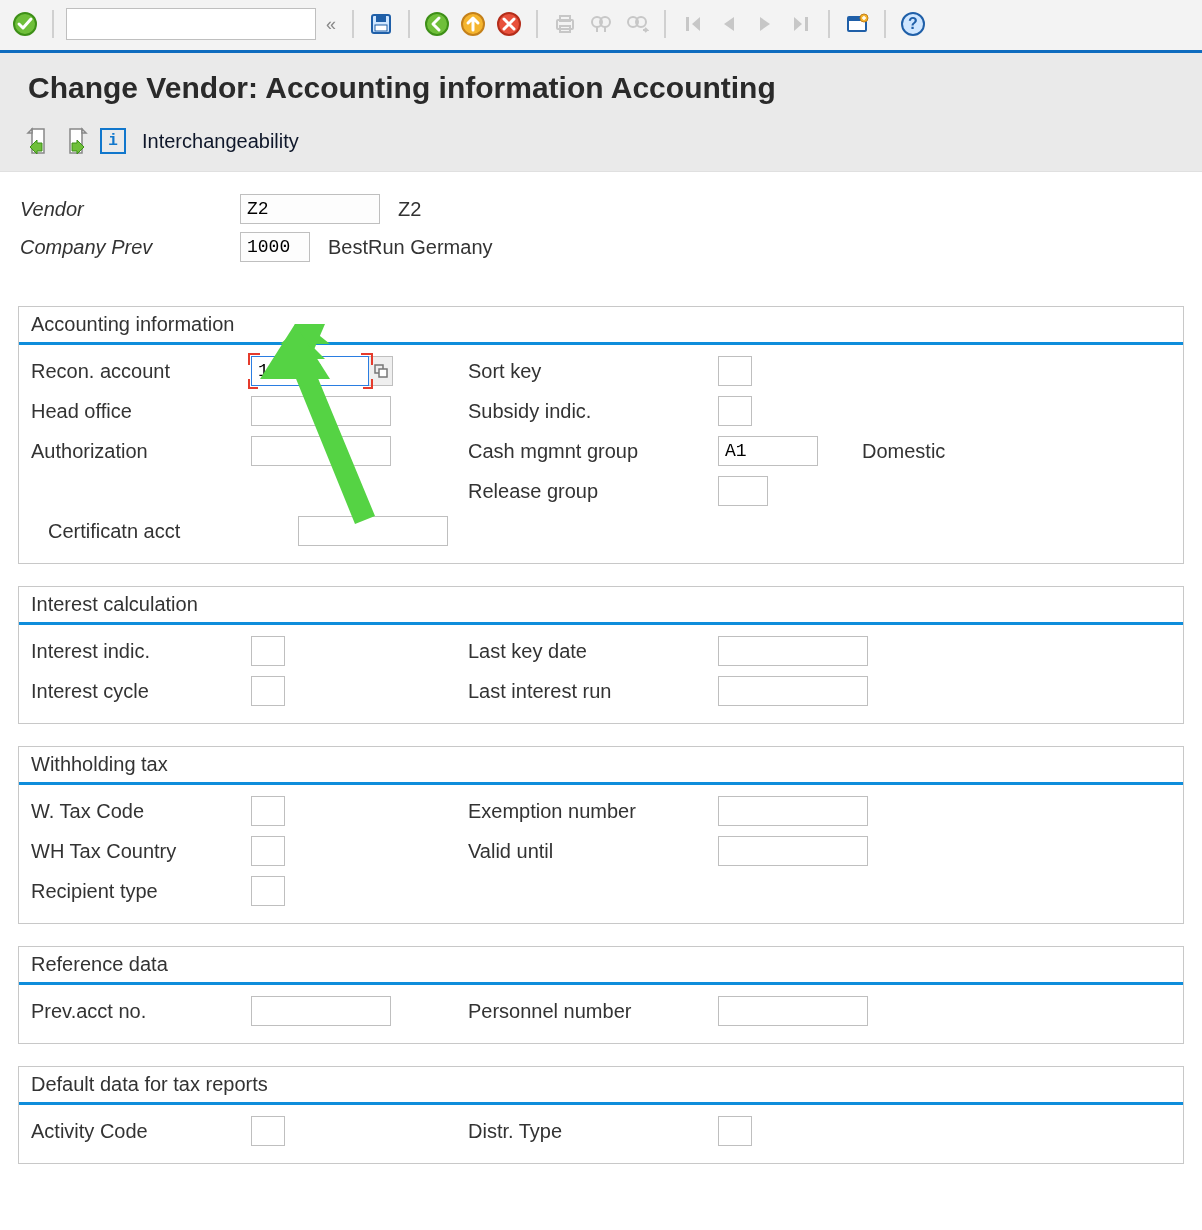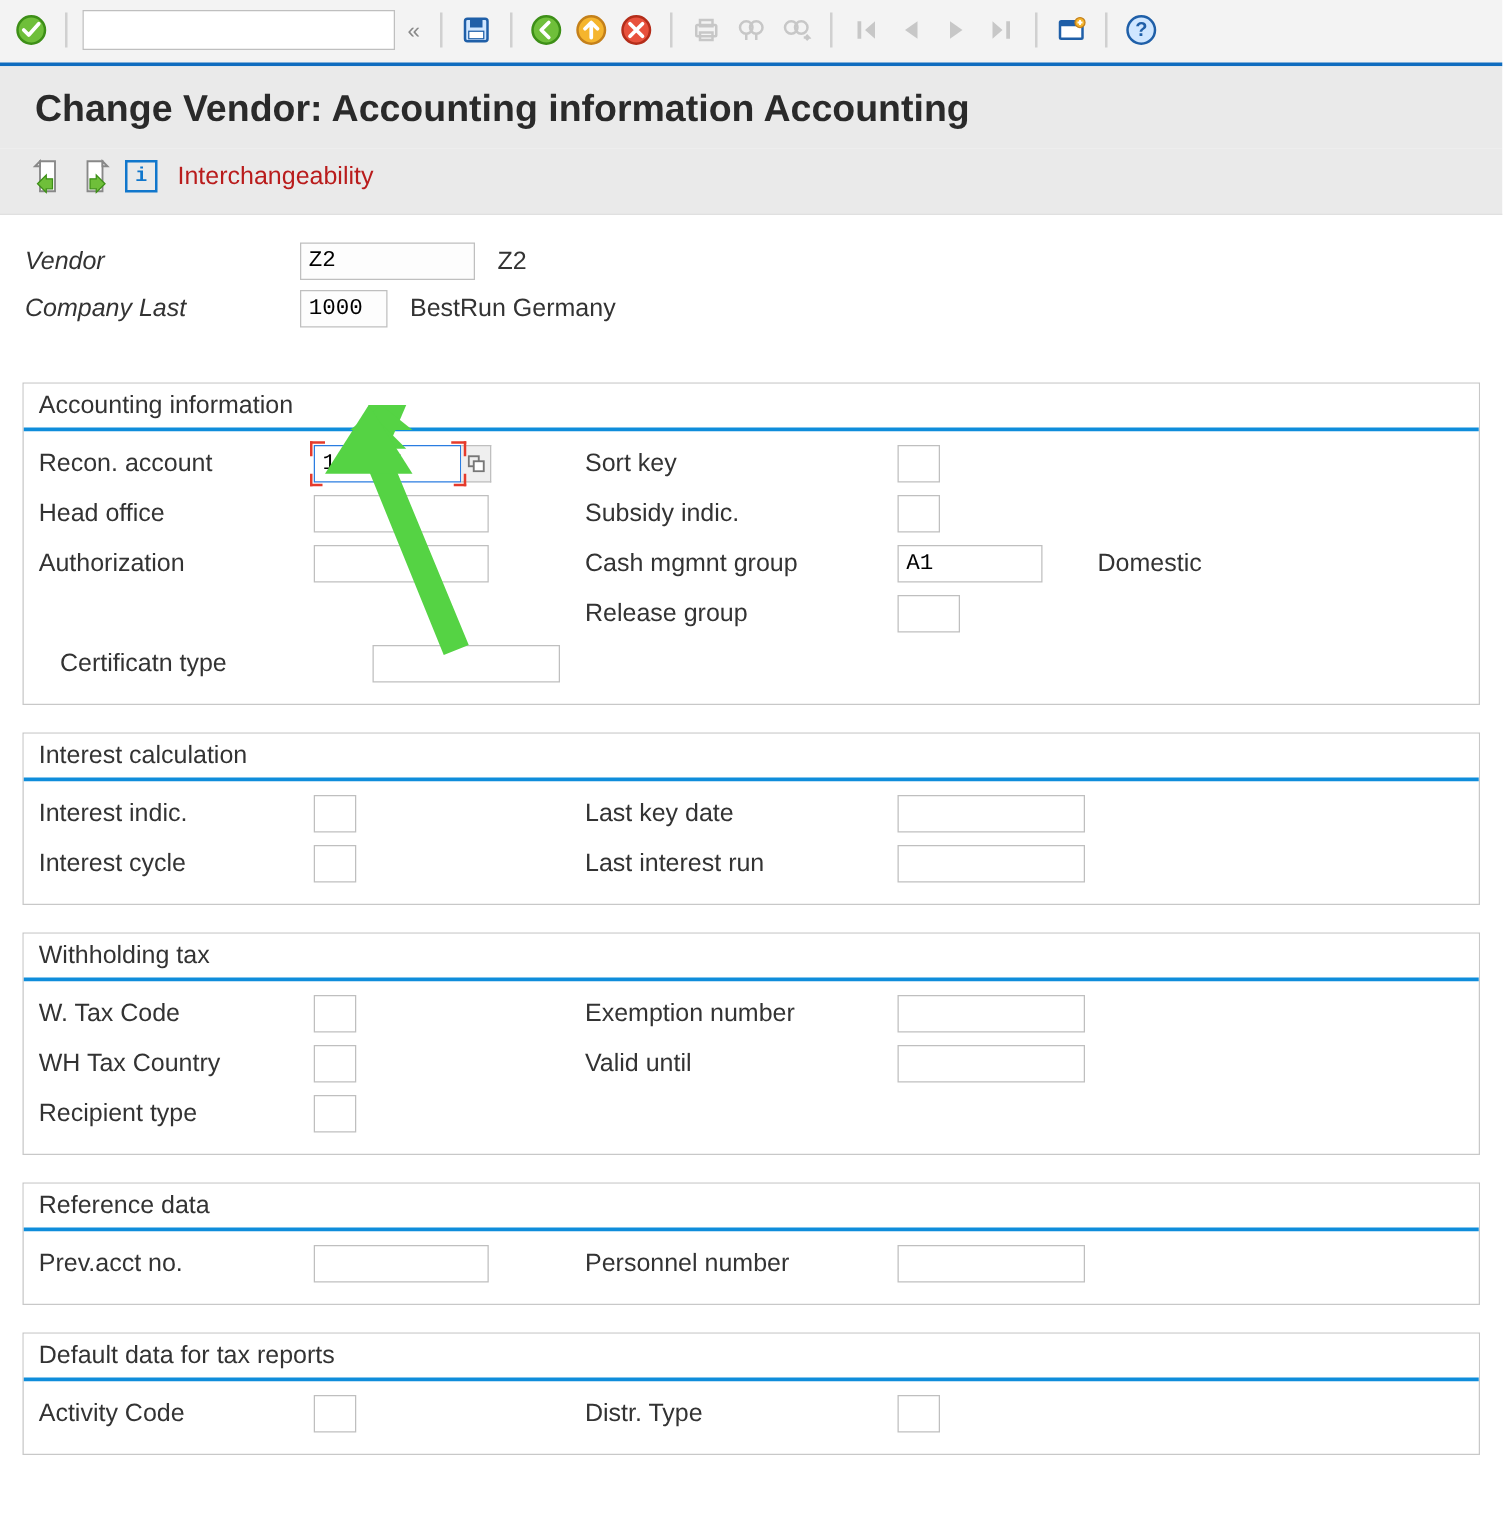--- a/index.html
+++ b/index.html
@@ -83,21 +83,21 @@
     color: #1177cc;
     display: inline-flex;
     align-items: center;
     justify-content: center;
     font-weight: 700;
     font-size: 16px;
     font-family: "Courier New", monospace;
   }
   .app-toolbar .link {
     font-size: 20px;
-    color: #b91c1c;
+    color: #0f172a;
     margin-left: 6px;
   }
 
   
   .header-kv {
     padding: 18px 20px 8px 20px;
     font-size: 20px;
   }
   .kv-row {
     display: flex;
@@ -327,21 +327,21 @@
   <span class="link">Interchangeability</span>
 </div>
 
 <div class="header-kv">
   <div class="kv-row">
     <span class="kv-label">Vendor</span>
     <input class="kv-input" style="width: 140px;" readonly="" value="Z2">
     <span class="kv-text">Z2</span>
   </div>
   <div class="kv-row">
-    <span class="kv-label">Company Last</span>
+    <span class="kv-label">Company Prev</span>
     <input class="kv-input" style="width: 70px;" readonly="" value="1000">
     <span class="kv-text">BestRun Germany</span>
   </div>
 </div>
 
 <div class="sections" style="position:relative">
 
   <div class="section">
     <div class="section-title">Accounting information</div>
     <div class="section-body">
@@ -377,36 +377,36 @@
         </div>
       </div>
 
       <div class="form-row">
         <div class="col-left">
           <span class="f-label">Authorization</span>
           <input class="f-input w-med" value="" style="">
         </div>
         <div class="col-right">
           <span class="f-label">Cash mgmnt group</span>
-          <input class="f-input" style="width: 116px;" value="A1">
+          <input class="f-input" style="width: 100px;" value="A1">
           <span class="extra-text" style="margin-left:44px">Domestic</span>
         </div>
       </div>
 
       <div class="form-row">
         <div class="col-left"></div>
         <div class="col-right">
           <span class="f-label">Release group</span>
           <input class="f-input" style="width: 50px;" value="">
         </div>
       </div>
 
       <div class="form-row">
         <div class="col-right">
-          <span class="f-label">Certificatn type</span>
+          <span class="f-label">Certificatn acct</span>
           <input class="f-input w-lg" value="" style="">
         </div>
       </div>
     </div>
   </div>
 
   <svg class="arrow-overlay" style="left:260px; top:50px;" width="140" height="210" viewBox="0 0 140 210">
     <polygon points="30,0 60,0 45,35 15,35" fill="#55d344" transform="translate(5,0)"></polygon>
     <polygon points="20,20 70,20 45,0" fill="#55d344" transform="translate(0,0)"></polygon>
 

